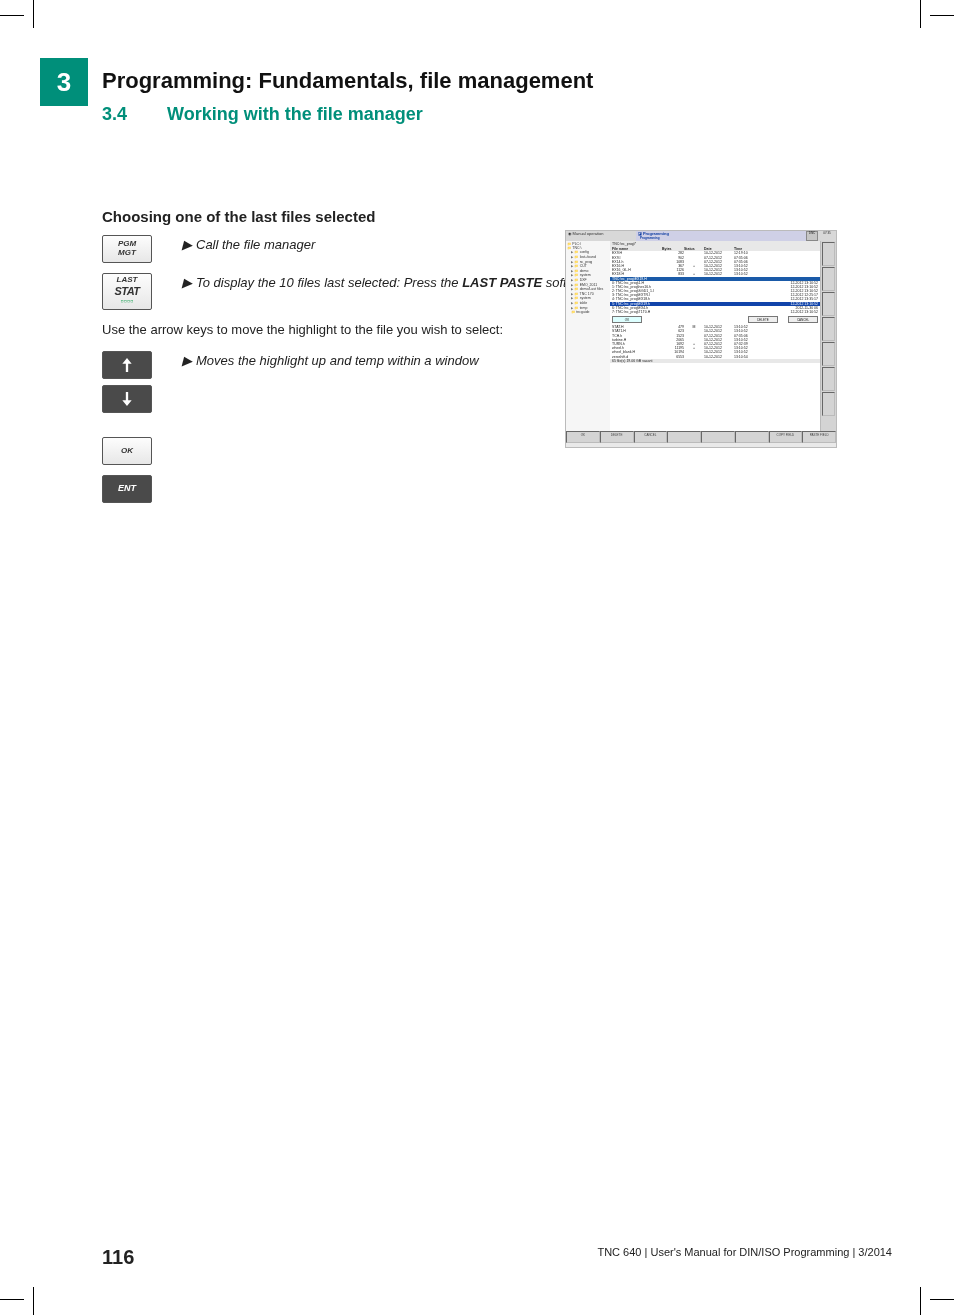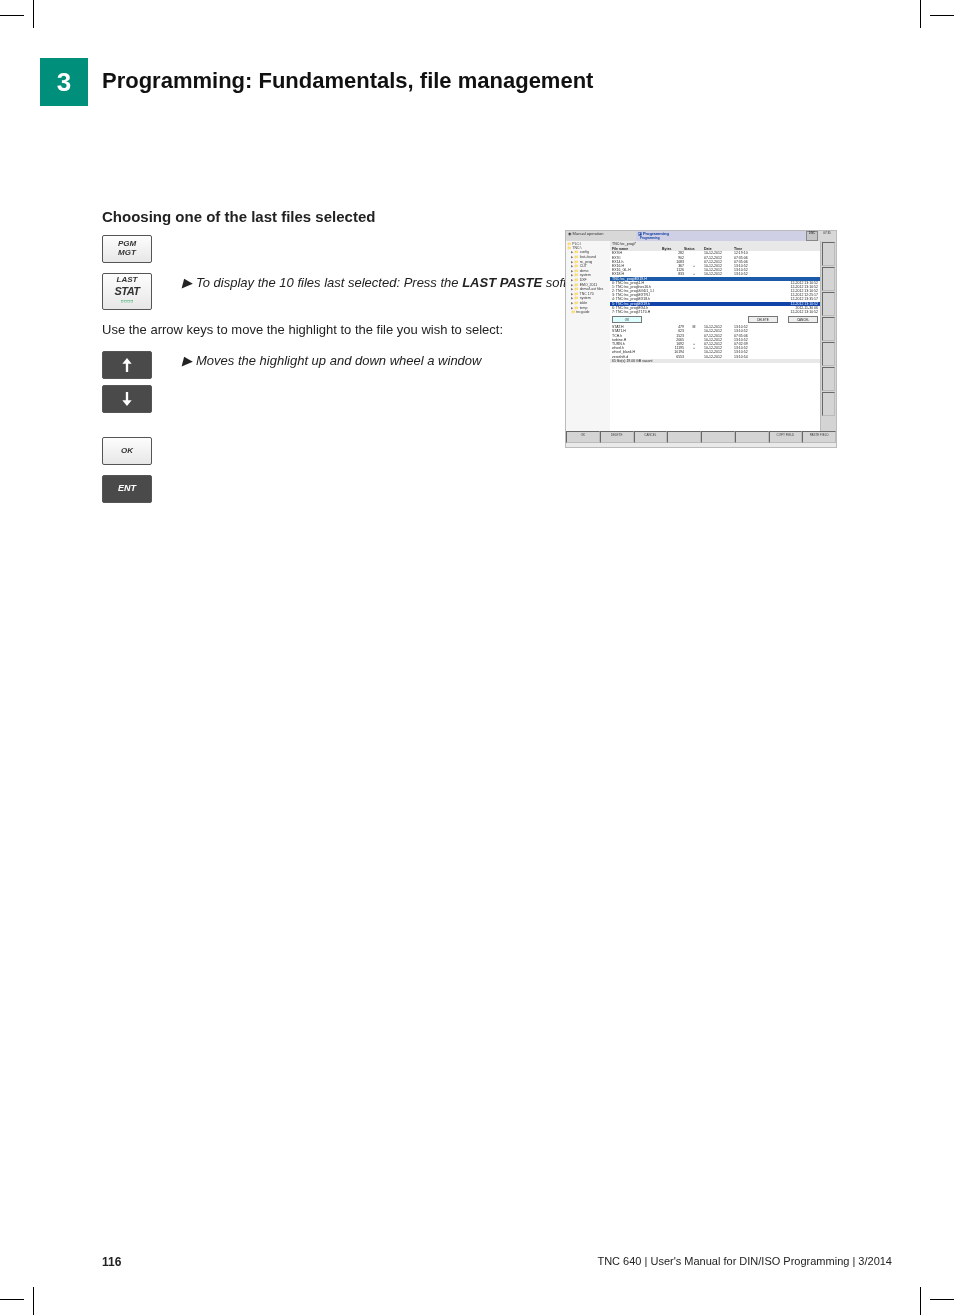--- a/index.html
+++ b/index.html
@@ -70,49 +70,54 @@
   .ss-btns { display:flex; gap:10px; padding:2px;}
   .ss-btn { width:30px; height:7px; border:0.5px solid #777; background:#eee; font-size:3px; text-align:center; line-height:6px; }
   .ss-btn.ok { background:#dff;}
   .ss-status { background:#e8e8e8; padding:0 2px;}
   .ss-soft { height: 12px; background:#d4d4d4; display:flex;}
   .ss-soft .sk { flex:1; border:1px inset #bbb; font-size:3px; text-align:center; line-height:3px; padding-top:2px; color:#444;}
   .ss-side { width: 16px; background:#d4d4d4; border-left:1px solid #bbb;}
   .ss-side .pad { height: 24px; border:1px inset #bbb; margin:1px;}
 
   .footer { position: absolute; bottom: 46px; left: 102px; right: 62px; display: flex; justify-content: space-between; font-size: 11px; }
-  .footer .pn { font-weight: bold; font-size: 12px; }
+  .footer .pn { font-weight: bold; font-size: 20px; }
 </style>
 </head>
 <body>
 
 <div class="page">
 
   <div class="crop tl-h"></div>
   <div class="crop tl-v"></div>
   <div class="crop tr-h"></div>
   <div class="crop tr-v"></div>
   <div class="crop bl-h"></div>
   <div class="crop bl-v"></div>
   <div class="crop br-h"></div>
   <div class="crop br-v"></div>
 
   <div class="chapter-box">3</div>
   <div class="chapter-title">Programming: Fundamentals, file management</div>
+  <div class="section-line">
+    <span class="num">3.4</span>
+    <span>Working with the file manager</span>
+  </div>
 
   <div class="content">
     <div class="h2">Choosing one of the last files selected</div>
 
     <div class="row">
       <div class="keybox">
         <div class="key">
           <span>PGM</span>
           <span>MGT</span>
         </div>
       </div>
+      <div class="instr"><span class="arrow">▶</span><span>Call the file manager</span></div>
     </div>
 
     <div class="row">
       <div class="keybox">
         <div class="key files">
           <span>LAST</span>
           <span class="sub">STAT</span>
           <span class="icon-row">▫▫▫▫</span>
         </div>
       </div>
@@ -128,21 +133,21 @@
               <path fill="#fff" d="M5 0 L9 5 H6 V12 H4 V5 H1 Z"></path>
             </svg>
         </div>
         <div style="height:6px"></div>
         <div class="key dark">
           <svg viewBox="0 0 10 12">
               <path fill="#fff" d="M4 0 H6 V7 H9 L5 12 L1 7 H4 Z"></path>
             </svg>
         </div>
       </div>
-      <div class="instr"><span class="arrow">▶</span><span>Moves the highlight up and down wheel a window</span></div>
+      <div class="instr"><span class="arrow">▶</span><span>Moves the highlight up and temp within a window</span></div>
     </div>
 
     <div style="height:14px"></div>
 
     <div class="row">
       <div class="keybox">
         <div class="key" style="padding:8px 0;">
             <span>OK</span>
           </div>
       </div>

